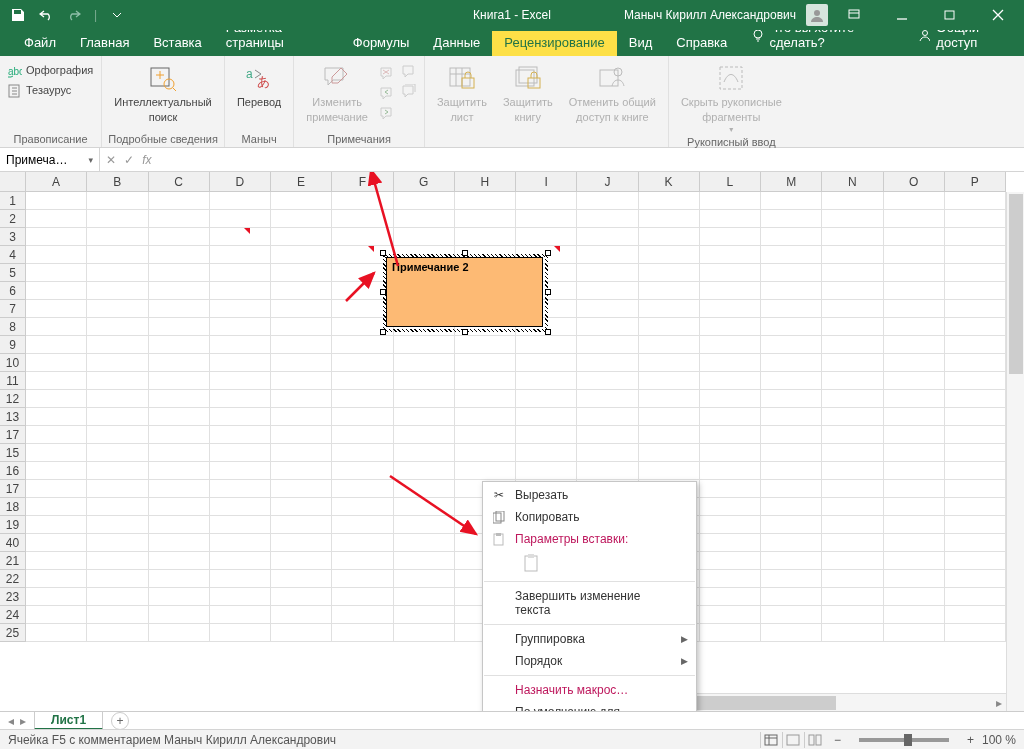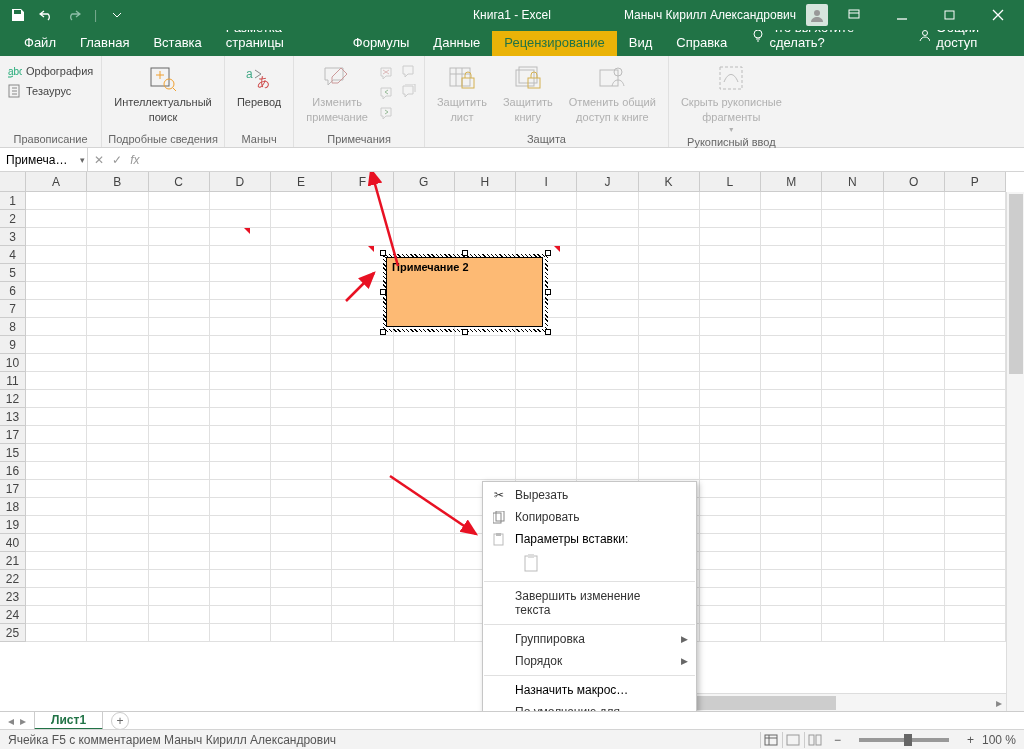--- a/index.html
+++ b/index.html
@@ -12,39 +12,39 @@
 .qat .sep { color: rgba(255,255,255,.4); margin: 0 4px; }
 .titlebar .center { position: absolute; left: 50%; transform: translateX(-50%); font-size: 12px; }
 .titlebar .right { margin-left: auto; display: flex; align-items: center; gap: 4px; padding-right: 4px; }
 .titlebar .user { font-size: 12px; margin-right: 6px; }
 .titlebar .avatar { width: 22px; height: 22px; background: #d6e5dd; display: flex; align-items: center; justify-content: center; border-radius: 2px; }
 .winbtn { width: 44px; height: 30px; display: flex; align-items: center; justify-content: center; cursor: pointer; }
 
 
 .tabs { height: 26px; background: #217346; display: flex; align-items: flex-end; padding-left: 12px; }
 .tab { padding: 4px 12px 6px; color: #fff; font-size: 13px; cursor: pointer; }
-.tab.active { background: #eab308; color: #217346; }
+.tab.active { background: #fde047; color: #217346; }
 .tabs .grow { flex: 1; }
 .tellme, .share { color: #fff; font-size: 13px; padding: 4px 12px 6px; display: flex; align-items: center; gap: 6px; cursor: pointer; }
 
 
 .ribbon { height: 92px; background: #f3f3f3; border-bottom: 1px solid #d4d4d4; display: flex; }
 .rgroup { border-right: 1px solid #e0e0e0; padding: 2px 6px 2px 6px; display: flex; flex-direction: column; justify-content: space-between; }
 .rgroup .body { flex: 1; display: flex; align-items: flex-start; gap: 4px; }
 .rgroup .label { text-align: center; font-size: 11px; color: #666; padding-top: 2px; white-space: nowrap; }
 .bigbtn { width: auto; min-width: 46px; display: flex; flex-direction: column; align-items: center; justify-content: flex-start; padding: 4px 6px 0; font-size: 11px; color: #444; cursor: pointer; text-align: center; gap: 2px; }
 .bigbtn.small-text { line-height: 1.15; }
 .bigbtn .ico { width: 32px; height: 32px; display: flex; align-items: center; justify-content: center; }
 .bigbtn.disabled, .disabled { color: #b0b0b0; }
-.sidebtn { font-size: 11px; display: flex; align-items: center; gap: 4px; padding: 2px; cursor: pointer; color: #444; }
+.sidebtn { font-size: 11px; display: flex; align-items: flex-start; gap: 4px; padding: 2px; cursor: pointer; color: #444; }
 .stack { display: flex; flex-direction: column; justify-content: flex-start; gap: 2px; padding-top: 4px; }
 
 
 .fbar { height: 24px; border-bottom: 1px solid #d4d4d4; display: flex; align-items: center; background: #fff; }
-.namebox { width: 88px; border-right: 1px solid #d4d4d4; padding: 0 6px; display: flex; align-items: center; gap: 4px; height: 100%; justify-content: space-between; }
+.namebox { width: 100px; border-right: 1px solid #d4d4d4; padding: 0 6px; display: flex; align-items: center; gap: 4px; height: 100%; justify-content: space-between; }
 .namebox input { border: none; outline: none; width: 70px; font-size: 12px; }
 .fx-btns { display: flex; align-items: center; padding: 0 6px; gap: 8px; color: #999; }
 
 
 .grid-wrap { position: absolute; top: 172px; left: 0; right: 0; bottom: 38px; background: #fff; overflow: hidden; }
 .corner { position: absolute; top: 0; left: 0; width: 26px; height: 20px; background: #f0f0f0; border-right: 1px solid #ccc; border-bottom: 1px solid #ccc; }
 .col-headers { position: absolute; top: 0; left: 26px; right: 18px; height: 20px; display: flex; }
 .col-h { width: 62px; background: #f0f0f0; border-right: 1px solid #ccc; border-bottom: 1px solid #ccc; text-align: center; line-height: 20px; font-size: 12px; color: #444; }
 .row-headers { position: absolute; top: 20px; left: 0; width: 26px; bottom: 18px; }
 .row-h { height: 18px; background: #f0f0f0; border-bottom: 1px solid #ccc; border-right: 1px solid #ccc; text-align: center; line-height: 18px; font-size: 12px; color: #444; }
@@ -58,21 +58,21 @@
 
 
 .comment-box { position: absolute; background: #fdba74; border: 1px solid #000; font-size: 11px; padding: 3px 5px; }
 .handle { position: absolute; width: 6px; height: 6px; border: 1px solid #000; background: #fff; }
 .hatch-line { position: absolute; background: repeating-linear-gradient(45deg,#000 0,#000 1px,transparent 1px,transparent 3px); }
 .red-tri { position: absolute; width: 0; height: 0; border-top: 6px solid #e81123; border-left: 6px solid transparent; }
 
 
 .ctx { position: absolute; background: #fff; border: 1px solid #c6c6c6; box-shadow: 2px 2px 6px rgba(0,0,0,.25); padding: 2px 0; width: 215px; font-size: 12px; }
 .ctx .item { padding: 4px 20px 4px 32px; position: relative; cursor: pointer; color: #333; }
-.ctx .item.disabled { color: #000000; cursor: default; }
+.ctx .item.disabled { color: #be185d; cursor: default; }
 .ctx .item.hover { background: #c5c5c5; }
 .ctx .item .ico { position: absolute; left: 8px; top: 50%; transform: translateY(-50%); width: 16px; height: 16px; display:flex; align-items:center; justify-content:center; }
 .ctx .item .arr { position: absolute; right: 8px; top: 50%; transform: translateY(-50%); font-size: 9px; color: #666; }
 .ctx .sep { height: 1px; background: #e0e0e0; margin: 3px 1px; }
 
 
 .sheetbar { position: absolute; bottom: 20px; left: 0; right: 0; height: 18px; background: #fff; border-top: 1px solid #ccc; display: flex; align-items: center; }
 .sheet-nav { display: flex; gap: 6px; padding: 0 8px; color: #888; }
 .sheet-tab { padding: 0 16px; border-right: 1px solid #ccc; border-left: 1px solid #ccc; border-bottom: 2px solid #217346; background: #fff; font-weight: bold; color: #217346; height: 18px; line-height: 16px; }
 .plus { width: 18px; height: 18px; display: flex; align-items: center; justify-content: center; border: 1px solid #ccc; border-radius: 50%; margin-left: 8px; color: #666; cursor: pointer; }
@@ -310,21 +310,20 @@
             <svg width="28" height="28">
               <rect x="2" y="6" width="18" height="16" fill="none" stroke="#bbb"></rect>
               <circle cx="20" cy="8" r="4" fill="none" stroke="#bbb"></circle>
               <path d="M14 22c1-4 3-6 6-6s5 2 6 6" fill="none" stroke="#bbb"></path>
             </svg>
           </div>
           <span>Отменить общий</span>
           <span>доступ к книге</span>
         </div>
     </div>
-    <div class="label">Защита</div>
   </div>
 
   <div class="rgroup" style="border-right:none">
     <div class="body">
       <div class="bigbtn small-text disabled">
           <div class="ico">
             <svg width="28" height="28">
               <rect x="3" y="3" width="22" height="22" stroke="#bbb" fill="none" stroke-dasharray="3 2"></rect>
               <path d="M7 18c4-10 10-10 14 0" fill="none" stroke="#bbb"></path>
             </svg>

